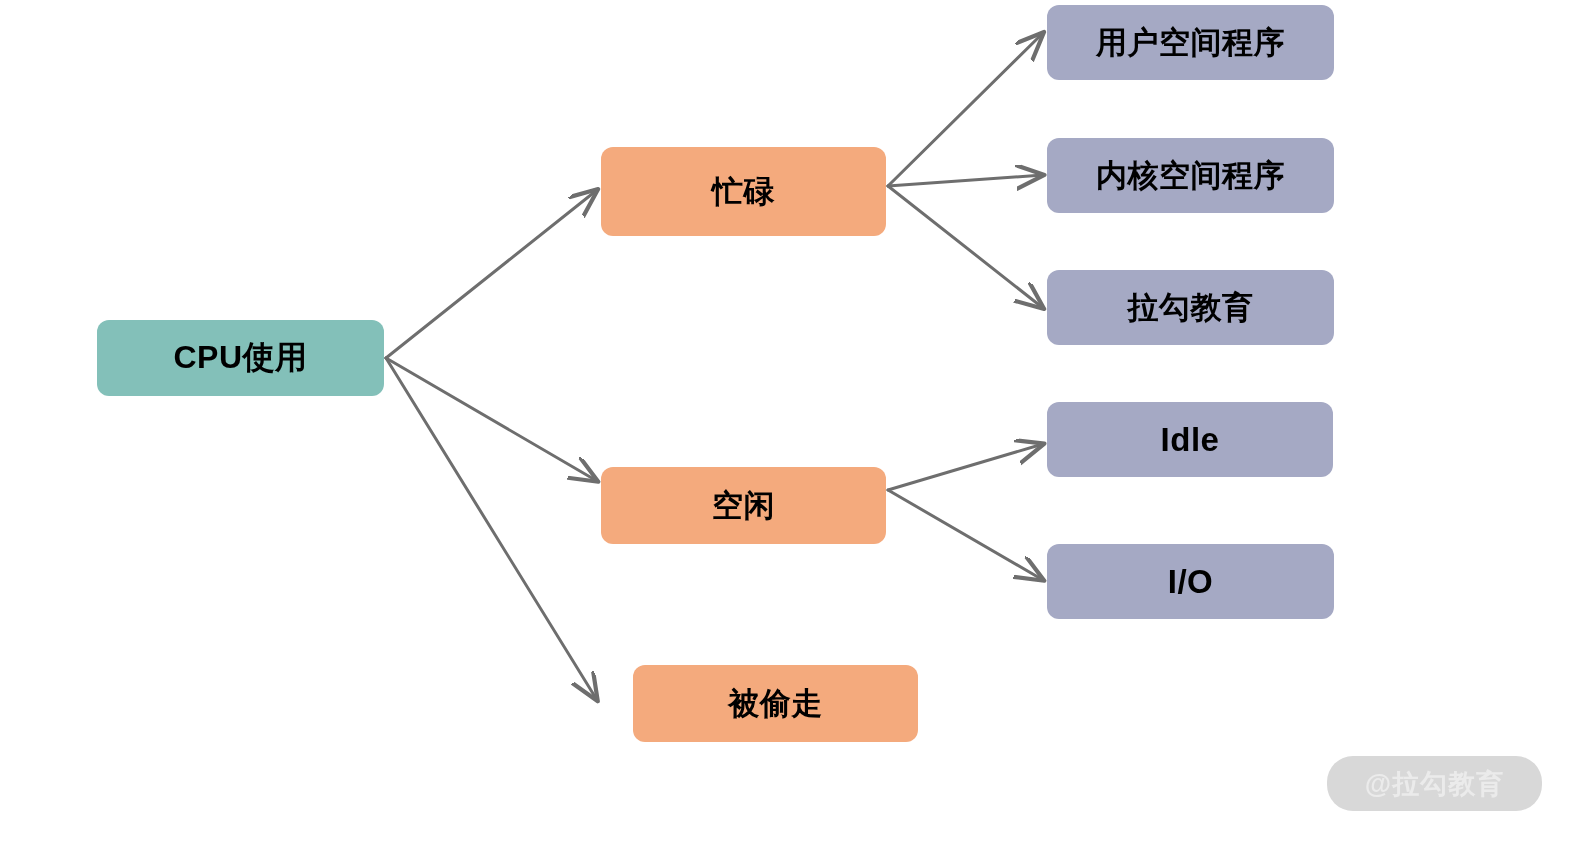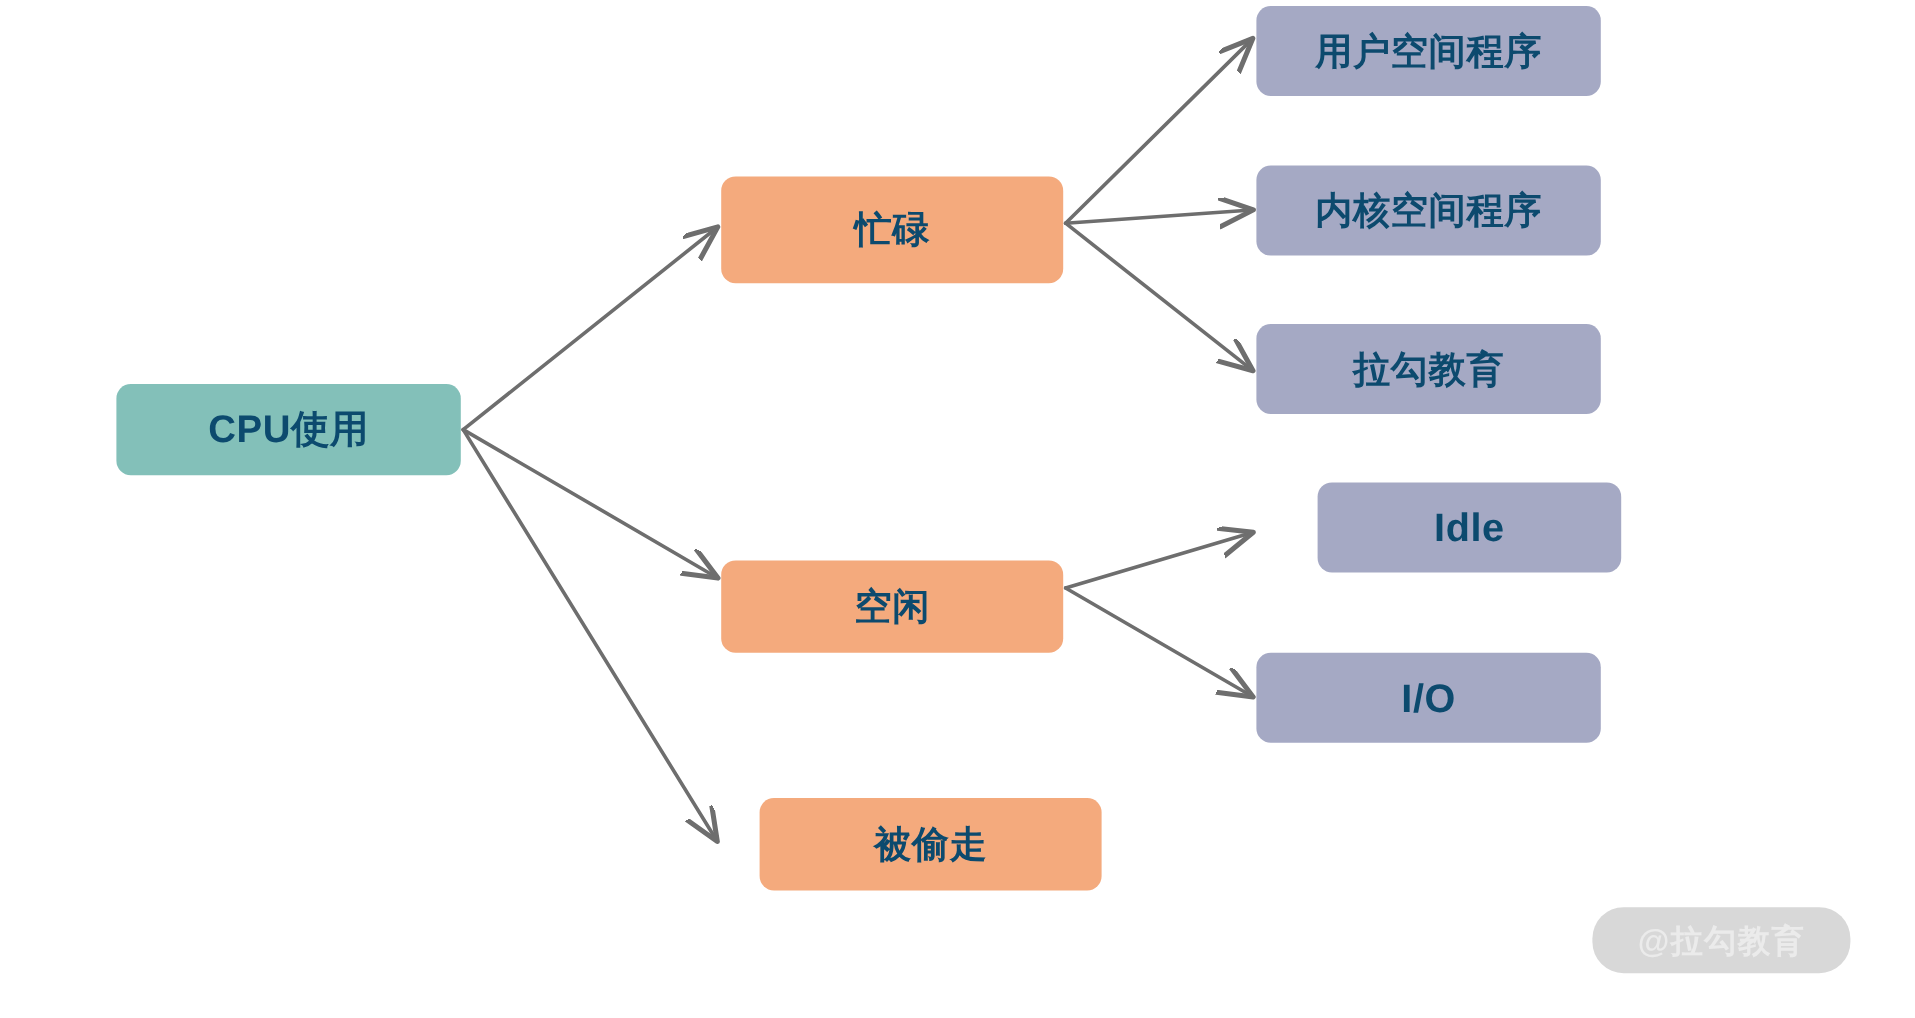--- a/index.html
+++ b/index.html
@@ -26,21 +26,21 @@
     height: 848px;
     pointer-events: none;
   }
   .node {
     position: absolute;
     display: flex;
     align-items: center;
     justify-content: center;
     border-radius: 12px;
     box-sizing: border-box;
-    color: #0c4a6e;
+    color: #000000;
     font-weight: bold;
     letter-spacing: 0.5px;
     text-align: center;
     user-select: none;
   }
   .node-root {
     background: #83c0b9;
     font-size: 32px;
   }
   .node-branch {
@@ -107,21 +107,21 @@
 
   <div class="node node-leaf" style="left: 1047px; top: 5px; width: 287px; height: 75px;">
     <span>用户空间程序</span>
   </div>
   <div class="node node-leaf" style="left: 1047px; top: 138px; width: 287px; height: 75px;">
     <span>内核空间程序</span>
   </div>
   <div class="node node-leaf" style="left: 1047px; top: 270px; width: 287px; height: 75px;">
     <span>拉勾教育</span>
   </div>
-  <div class="node node-leaf latin" style="left: 1098px; top: 402px; width: 253px; height: 75px;">
+  <div class="node node-leaf latin" style="left: 1047px; top: 402px; width: 286px; height: 75px;">
     <span>Idle</span>
   </div>
   <div class="node node-leaf latin" style="left: 1047px; top: 544px; width: 287px; height: 75px;">
     <span>I/O</span>
   </div>
 
   <div class="watermark" style="left: 1327px; top: 756px; width: 215px; height: 55px;">
     <span>@拉勾教育</span>
   </div>
 

